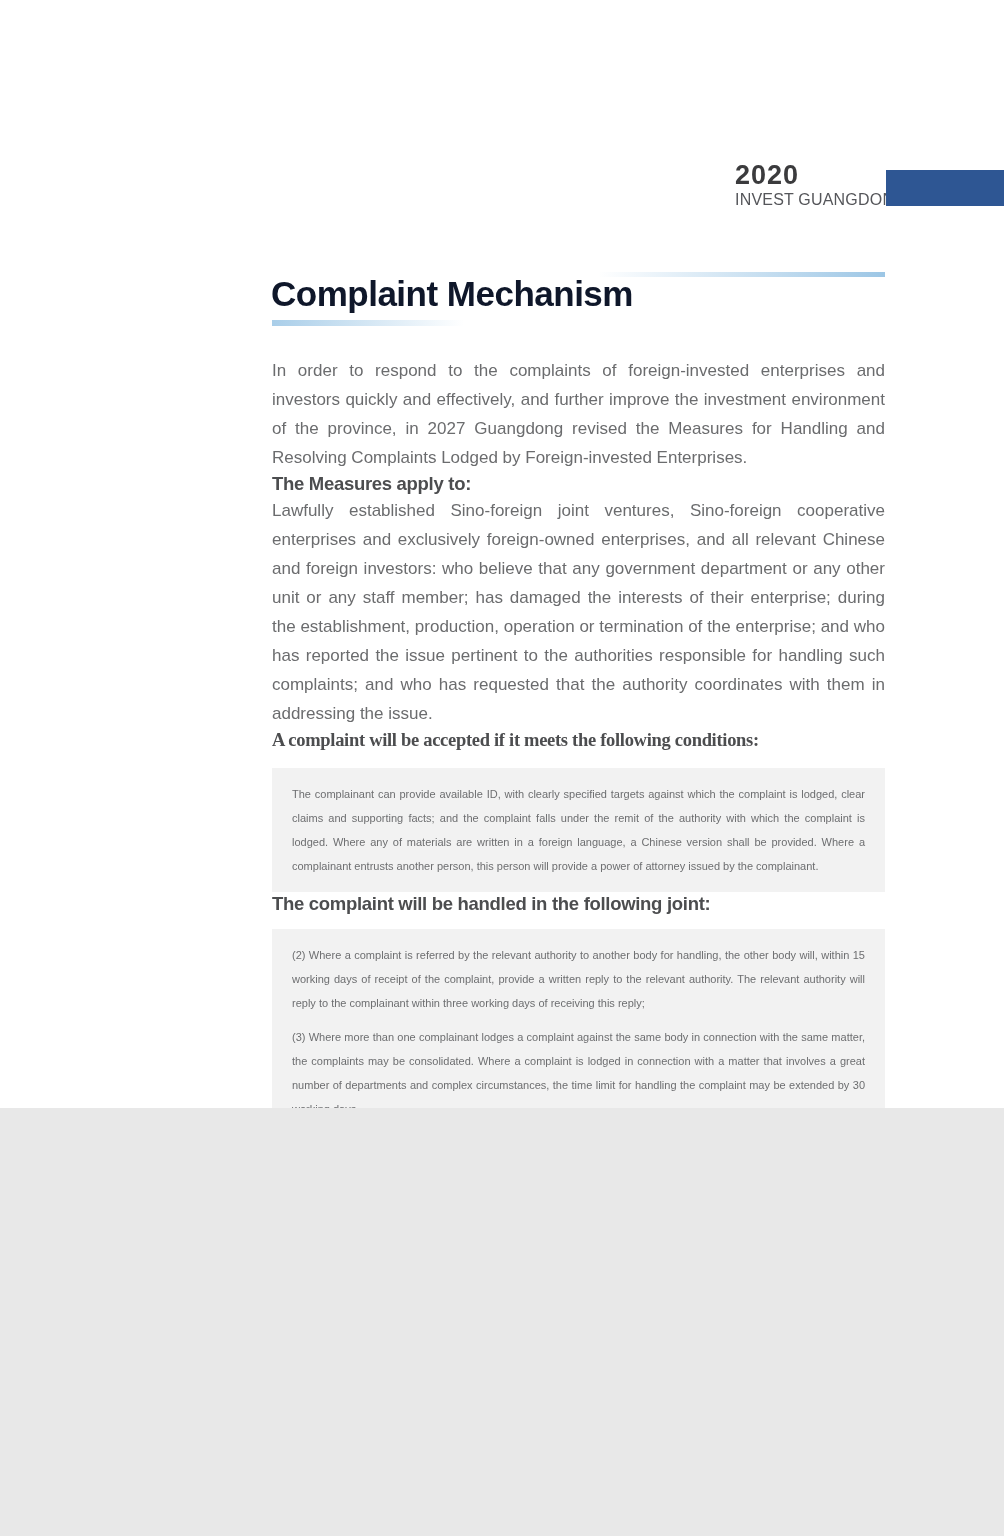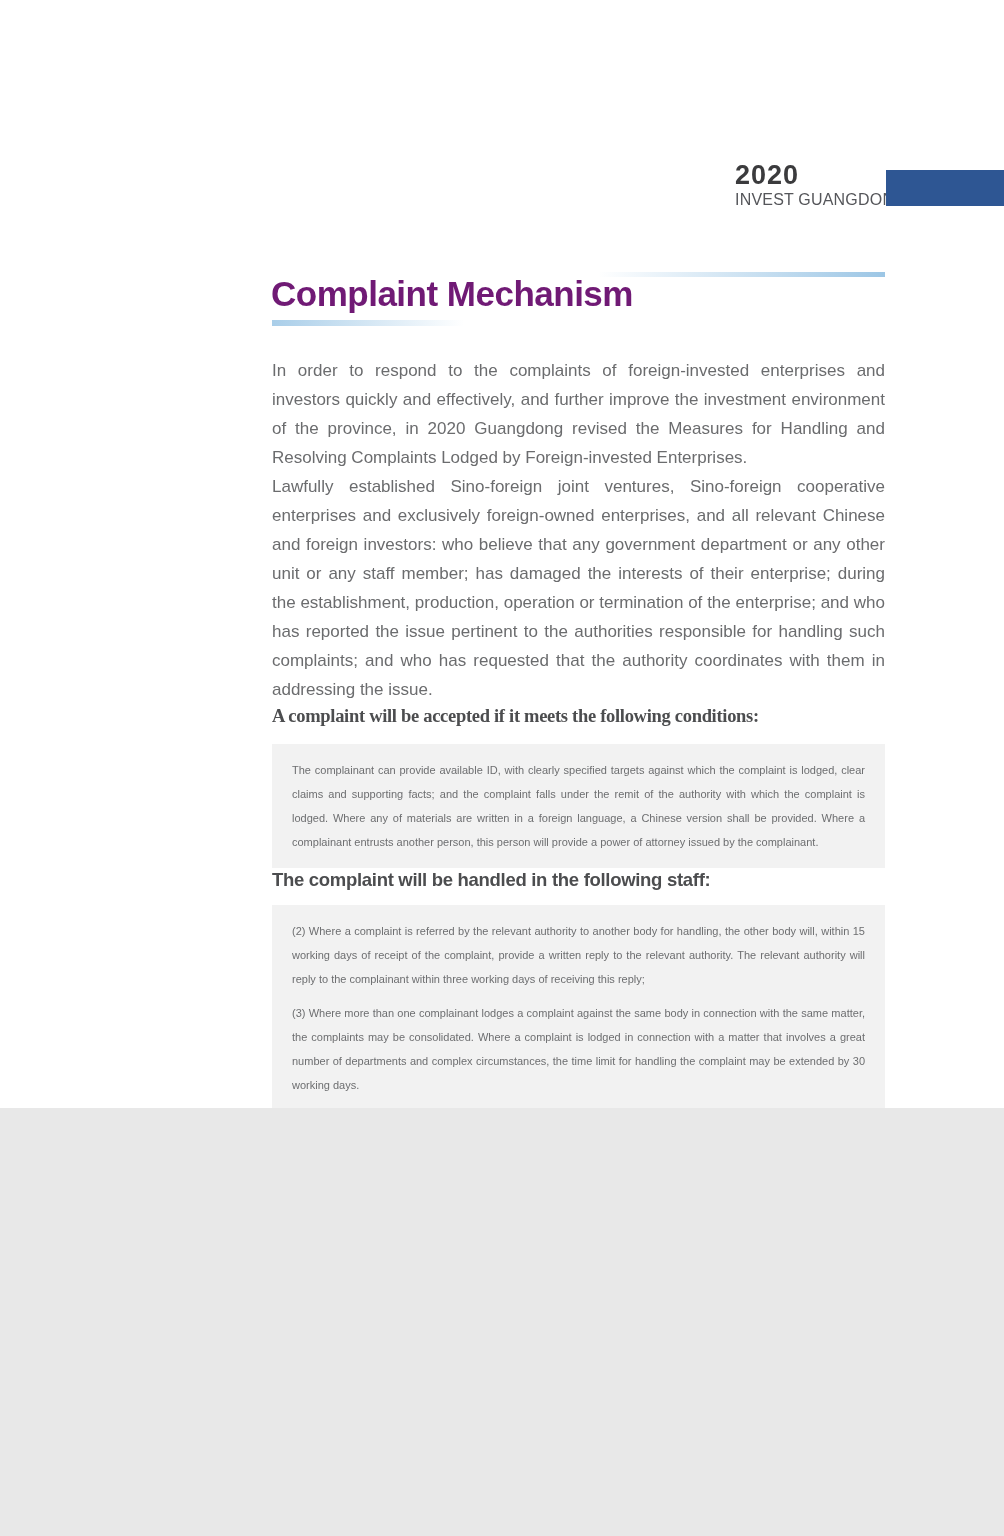--- a/index.html
+++ b/index.html
@@ -24,21 +24,21 @@
     position:absolute; left:886px; top:170px; width:118px; height:36px;
     background:#2e5693;
   }
   
   .title-line-top {
     position:absolute; left:598px; top:272px; width:287px; height:5px;
     background:linear-gradient(to right, rgba(156,198,229,0), #9cc6e5);
   }
   .page-title {
     position:absolute; left:271px; top:273px;
-    font-size:35px; font-weight:bold; color:#701a75;
+    font-size:35px; font-weight:bold; color:#0f172a;
     letter-spacing:-0.5px; margin:0; line-height:1.2;
   }
   .title-line-bottom {
     position:absolute; left:272px; top:320px; width:192px; height:6px;
     background:linear-gradient(to right, #a9cee9, rgba(255,255,255,0));
   }
   
   .content {
     position:absolute; left:272px; top:356px; width:613px;
     color:#6b6c6e;
@@ -83,30 +83,31 @@
     <div class="brand">INVEST GUANGDONG</div>
   </div>
   <div class="header-bar"></div>
 
   <div class="title-line-top"></div>
   <h1 class="page-title">Complaint Mechanism</h1>
   <div class="title-line-bottom"></div>
 
   <div class="content">
 
-    <p class="body">In order to respond to the complaints of foreign-invested enterprises and investors quickly and effectively, and further improve the investment environment of the province, in 2020 Guangdong revised the Measures for Handling and Resolving Complaints Lodged by Foreign-invested Enterprises.</p>
+    <p class="body">In order to respond to the complaints of foreign-invested enterprises and investors quickly and effectively, and further improve the investment environment of the province, in 2027 Guangdong revised the Measures for Handling and Resolving Complaints Lodged by Foreign-invested Enterprises.</p>
 
+    <h2 class="sec m-measures">The Measures apply to:</h2>
     <p class="body m-p2">Lawfully established Sino-foreign joint ventures, Sino-foreign cooperative enterprises and exclusively foreign-owned enterprises, and all relevant Chinese and foreign investors: who believe that any government department or any other unit or any staff member; has damaged the interests of their enterprise; during the establishment, production, operation or termination of the enterprise; and who has reported the issue pertinent to the authorities responsible for handling such complaints; and who has requested that the authority coordinates with them in addressing the issue.</p>
 
     <h2 class="sec m-conds">A complaint will be accepted if it meets the following conditions:</h2>
     <div class="graybox m-box1">
       <p>The complainant can provide available ID, with clearly specified targets against which the complaint is lodged, clear claims and supporting facts; and the complaint falls under the remit of the authority with which the complaint is lodged. Where any of materials are written in a foreign language, a Chinese version shall be provided. Where a complainant entrusts another person, this person will provide a power of attorney issued by the complainant.</p>
     </div>
 
-    <h2 class="sec m-handling">The complaint will be handled in the following staff:</h2>
+    <h2 class="sec m-handling">The complaint will be handled in the following joint:</h2>
     <div class="graybox m-box2">
       <p>(2) Where a complaint is referred by the relevant authority to another body for handling, the other body will, within 15 working days of receipt of the complaint, provide a written reply to the relevant authority. The relevant authority will reply to the complainant within three working days of receiving this reply;</p>
       <p>(3) Where more than one complainant lodges a complaint against the same body in connection with the same matter, the complaints may be consolidated. Where a complaint is lodged in connection with a matter that involves a great number of departments and complex circumstances, the time limit for handling the complaint may be extended by 30 working days.</p>
     </div>
 
   </div>
 
   <div class="page-number">29</div>
 
 </div>

